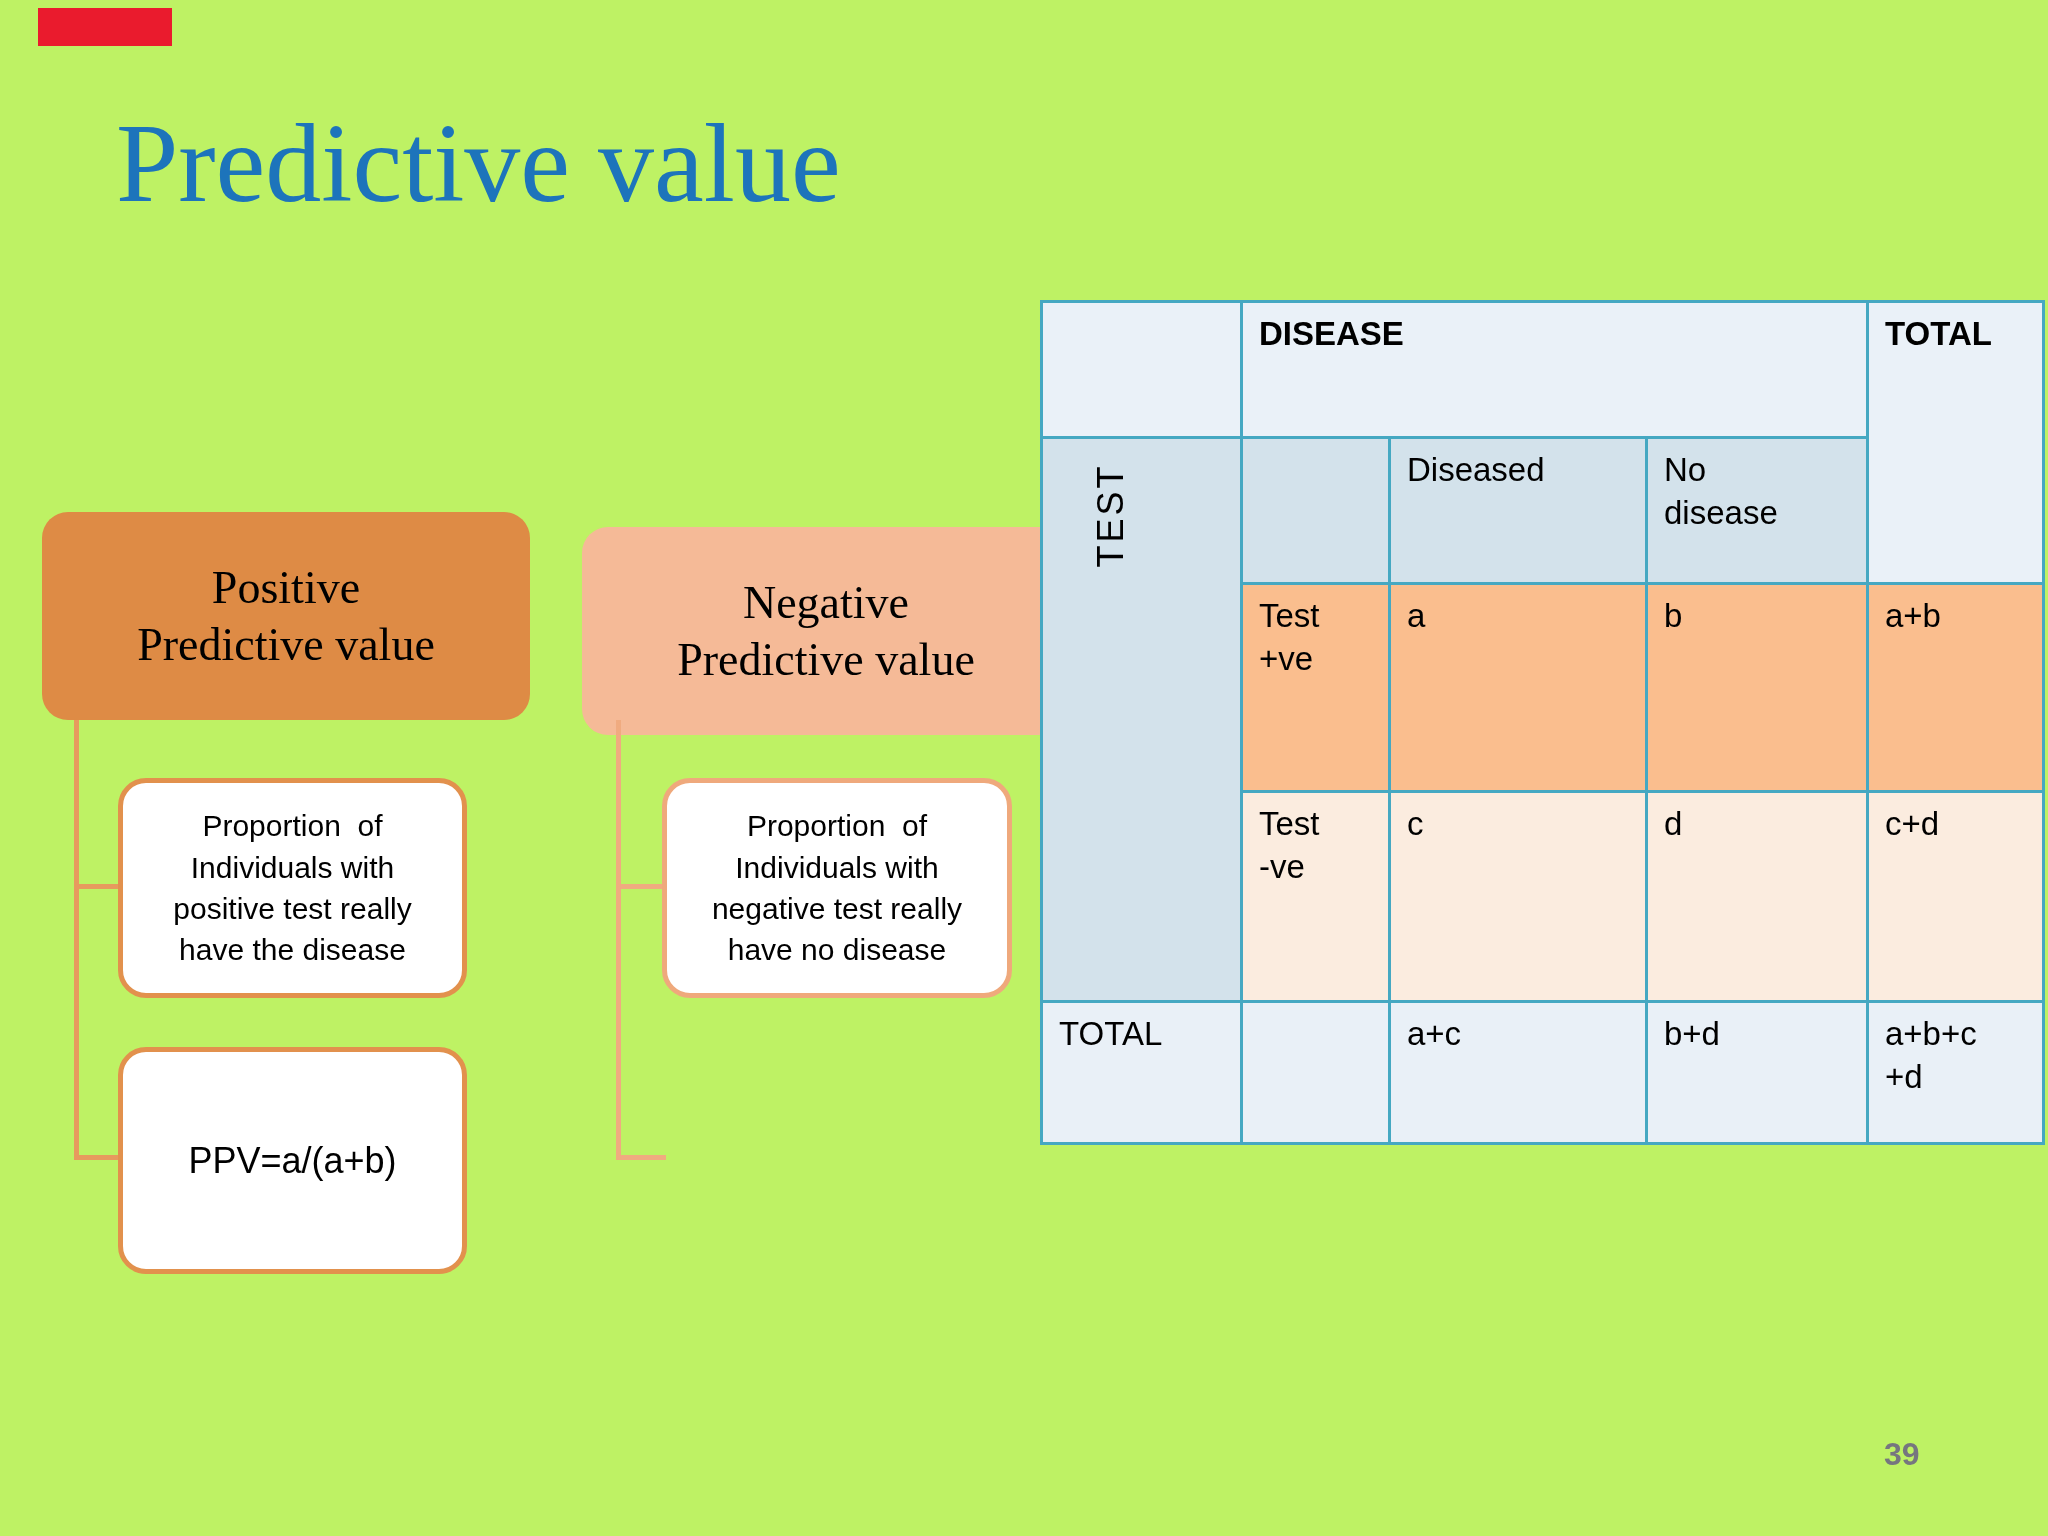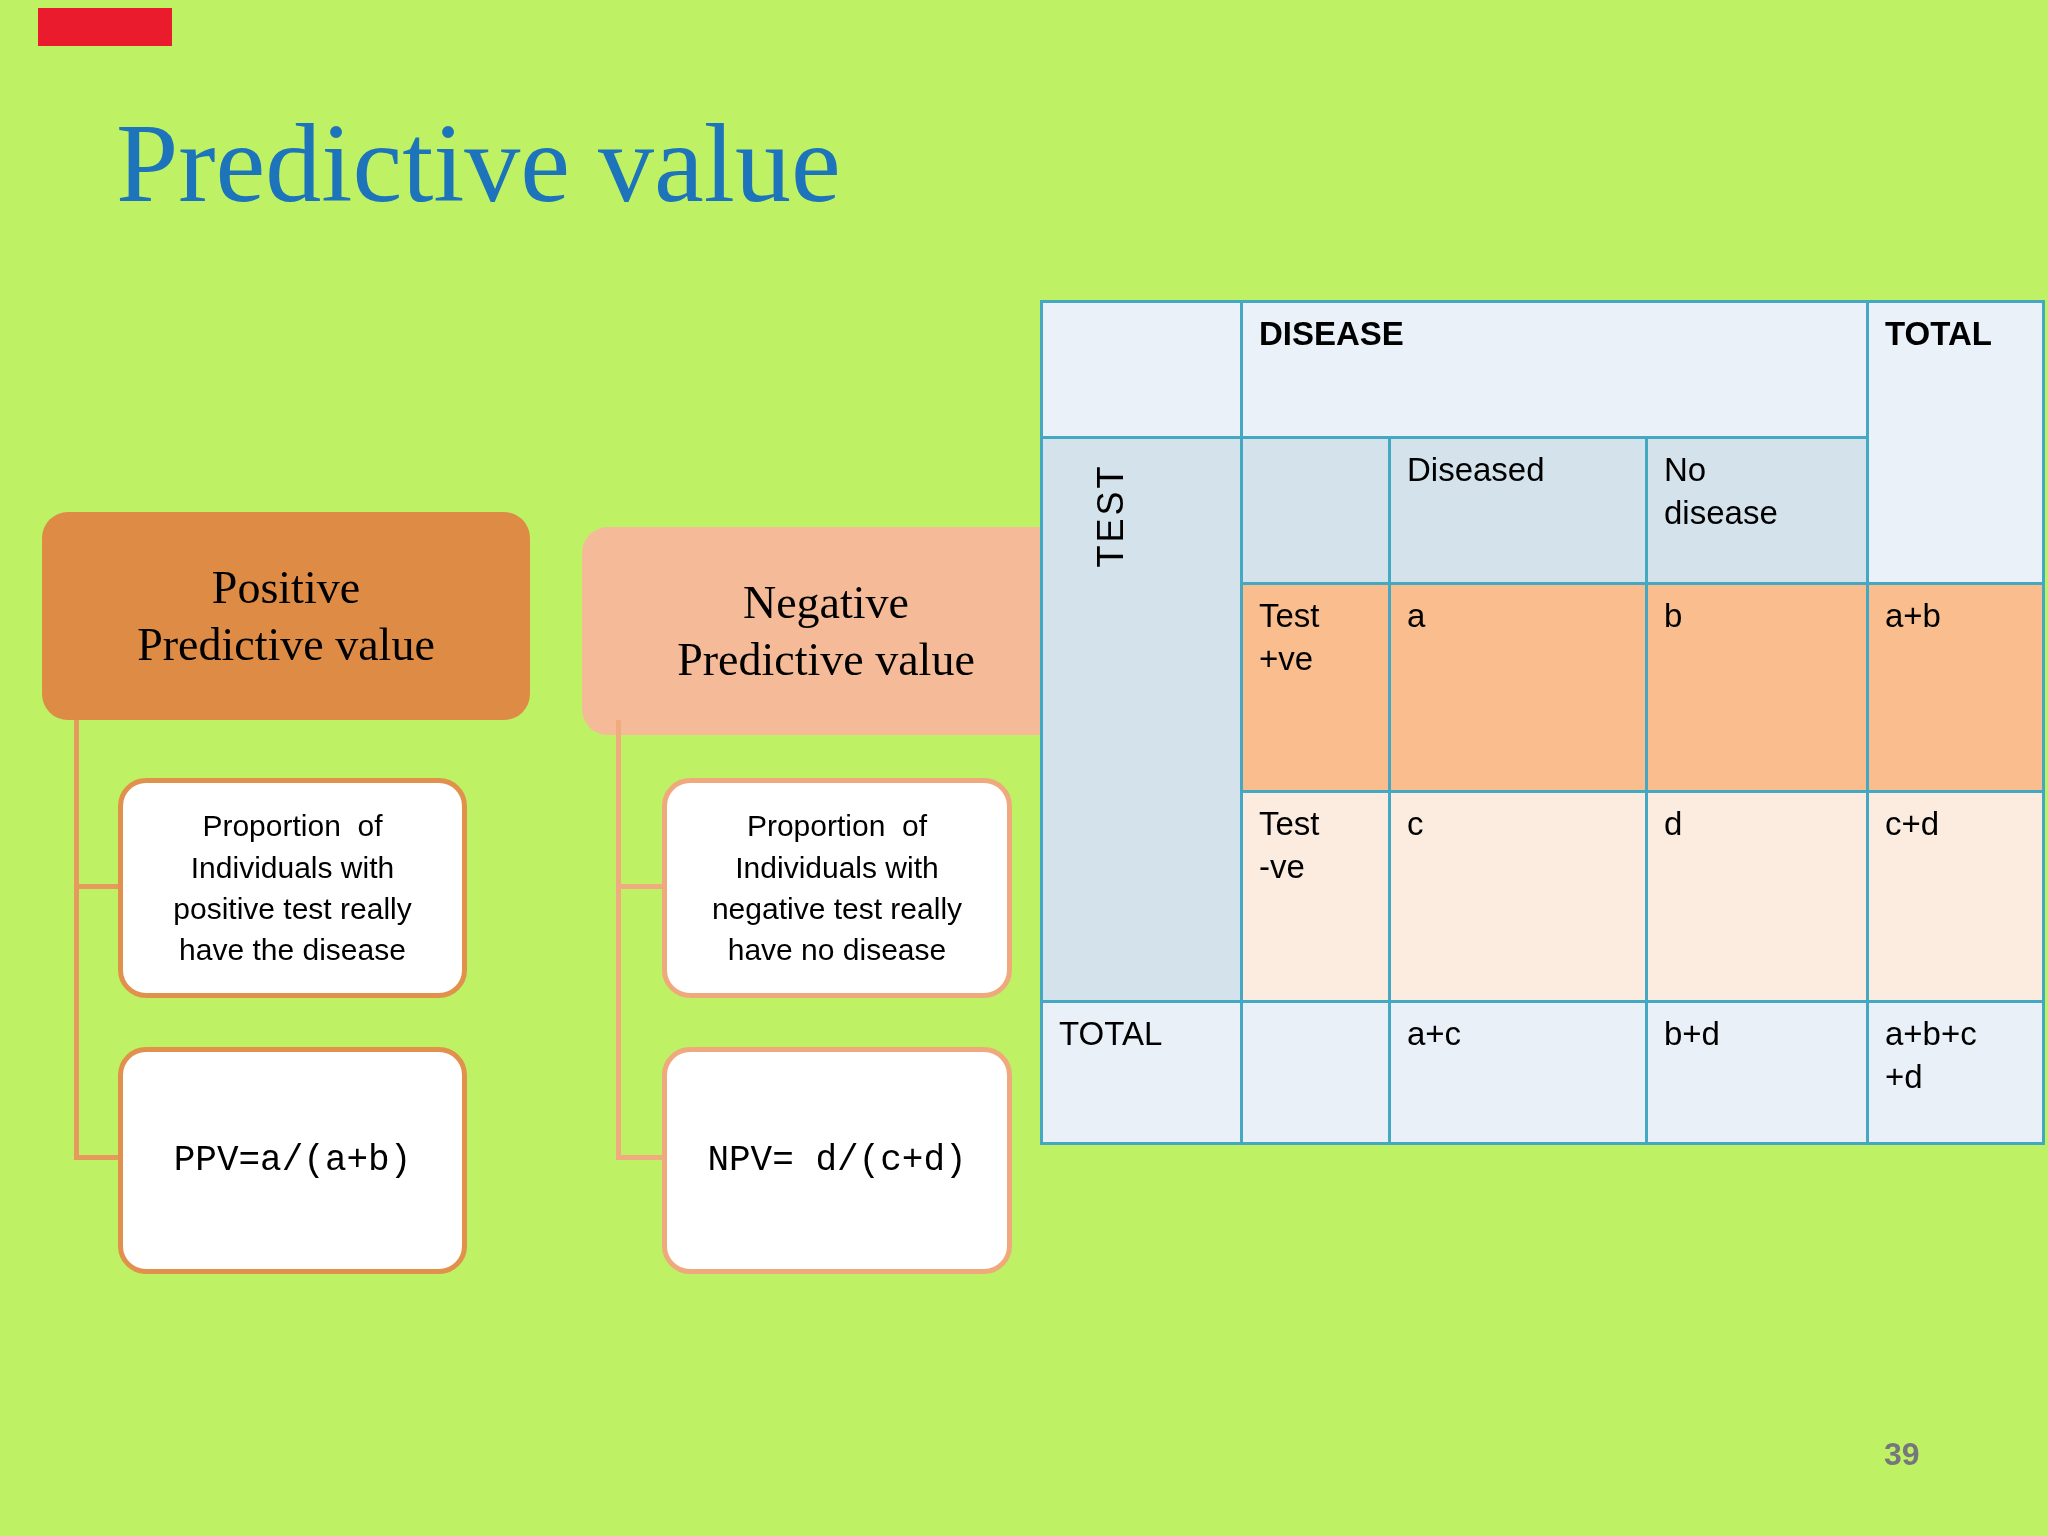--- a/index.html
+++ b/index.html
@@ -23,21 +23,21 @@
   .npv-parent{left:582px;top:512px;background:#f5ba97;margin-top:15px;}
 
   
   .child-box{position:absolute;background:#ffffff;border-radius:28px;
              display:flex;align-items:center;justify-content:center;text-align:center;
              font-size:30px;line-height:1.38;white-space:pre-wrap;padding:6px 2px;
              box-sizing:border-box;}
   .ppv-child{border:5px solid #e2914d;left:118px;width:349px;}
   .npv-child{border:5px solid #efa97c;left:662px;width:350px;}
   .child-def{top:778px;height:220px;}
-  .child-formula{top:1047px;height:227px;font-size:36px;font-family:Liberation Mono, monospace;}
+  .child-formula{top:1047px;height:227px;font-size:36px;}
 
   
   .conn{position:absolute;}
   .conn.v{width:5px;top:720px;height:440px;}
   .conn.h{height:5px;}
   .ppv-conn{background:#e79a5e;}
   .npv-conn{background:#f0ab80;}
   .ppv-v{left:74px;}
   .ppv-h1{left:74px;top:884px;width:48px;}
   .ppv-h2{left:74px;top:1155px;width:48px;}
@@ -87,21 +87,20 @@
 
   <div class="parent-box npv-parent">Negative
 Predictive value</div>
   <div class="conn v npv-conn npv-v"></div>
   <div class="conn h npv-conn npv-h1"></div>
   <div class="conn h npv-conn npv-h2"></div>
   <div class="child-box npv-child child-def">Proportion  of
 Individuals with
 negative test really
 have no disease</div>
-  <div class="child-box npv-child child-formula">NPV= d/(c+d)</div>
 
   <div class="tbl-wrap">
     <table class="ct">
       <colgroup>
         <col style="width:200px">
           <col style="width:148px">
           <col style="width:257px">
         <col style="width:221px">
           <col style="width:176px">
       </colgroup>

